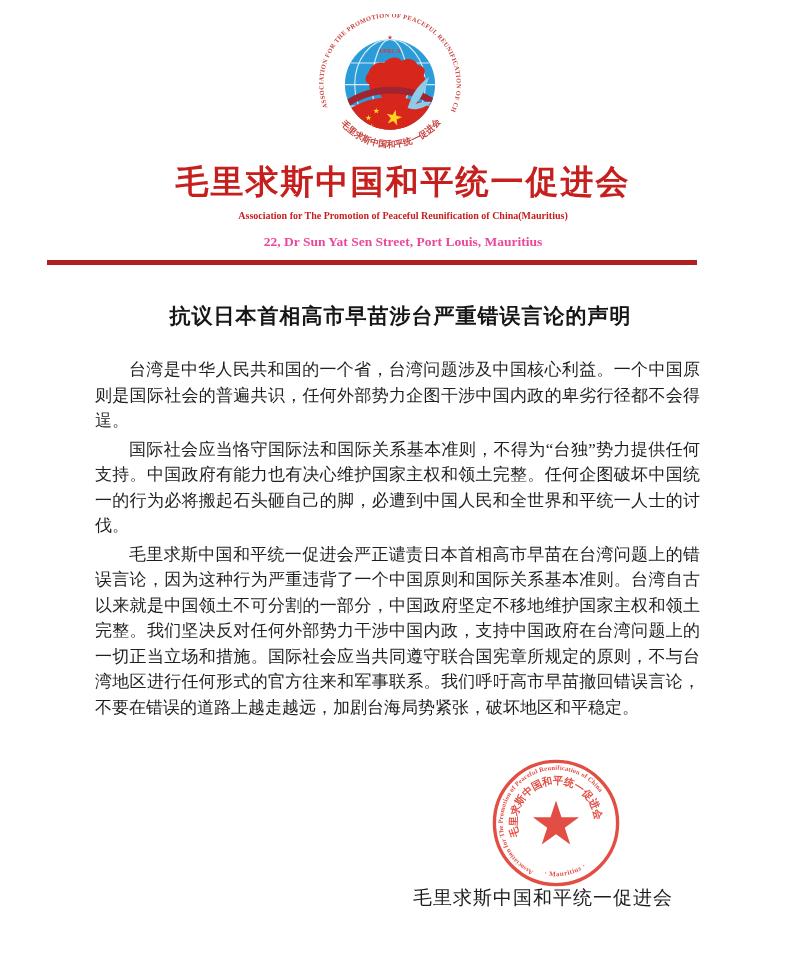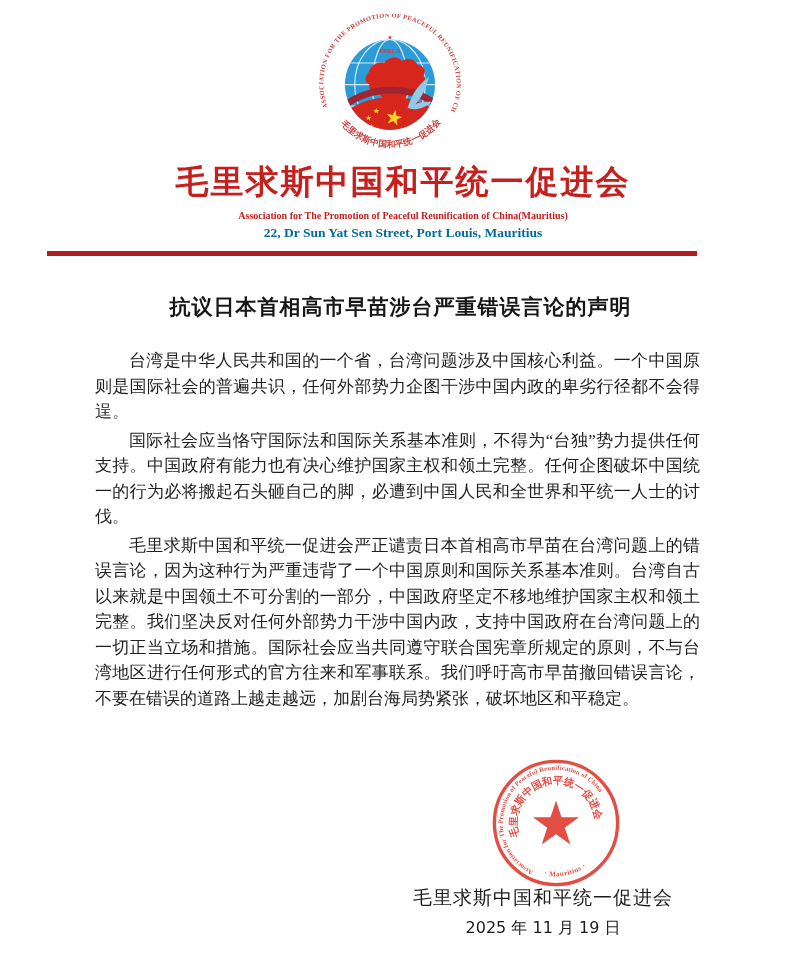--- a/index.html
+++ b/index.html
@@ -12,21 +12,21 @@
   .logo-wrap{height:147px;}
   .logo-wrap svg{display:block;margin:0 auto;transform:translateX(-13px);}
   .org-cn{
     margin:1px 0 0 0;font-family:"DejaVu Sans","Liberation Sans",sans-serif;
     font-weight:bold;font-size:33px;line-height:40px;letter-spacing:2px;color:#c5201e;
   }
   .org-en{
     margin:5px 0 0 0;font-weight:bold;font-size:10px;line-height:18px;color:#c5201e;
   }
   .org-addr{
-    margin:0;font-weight:bold;font-size:13.5px;line-height:16px;color:#0369a1;
+    margin:9px;font-weight:bold;font-size:13.5px;line-height:16px;color:#ec4899;
   }
   .rule{
     margin:10px 0 0 47px;width:650px;height:5px;background:#b01e23;
   }
   main{margin-top:36px;padding:0 100px 0 95px;}
   .stmt-title{
     margin:16px;text-align:center;font-size:21px;line-height:30px;font-weight:600;
     letter-spacing:1px;color:#161616;
   }
   .stmt-body{margin-top:26px;}
@@ -132,16 +132,15 @@
       </text>
       <text class="seal-text" font-size="11" fill="#e04136">
         <textPath href="#sealInnerArc">毛里求斯中国和平统一促进会</textPath>
       </text>
     </g>
     <use href="#star" transform="translate(75,77) scale(26)" fill="#e04136"></use>
   </svg>
 
   <div class="sign-block">
     <div class="sign-org">毛里求斯中国和平统一促进会</div>
-    <div class="sign-date">2025 年 11 月 19 日</div>
   </div>
 
 </div>
 
 </body></html>

